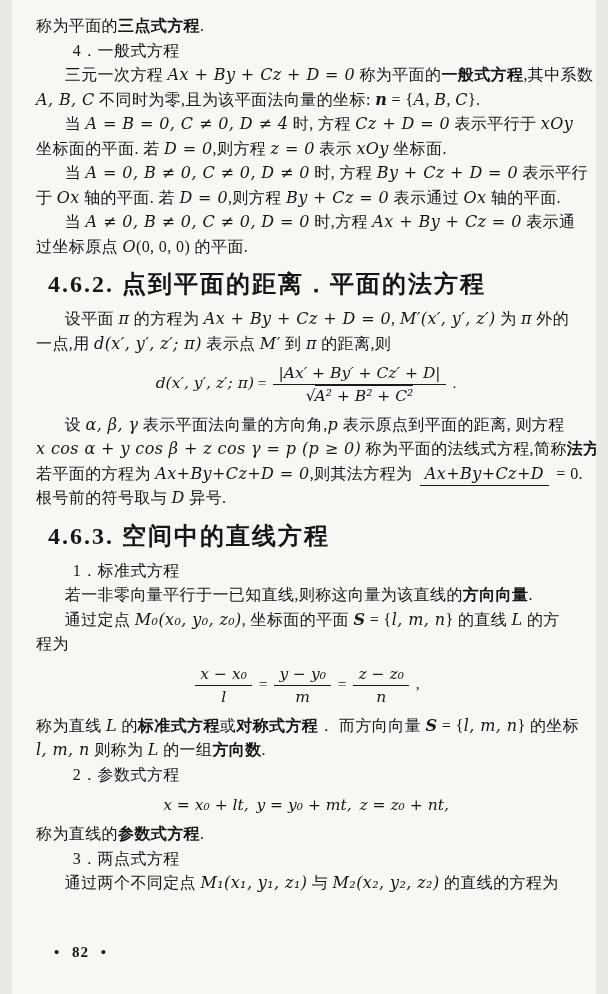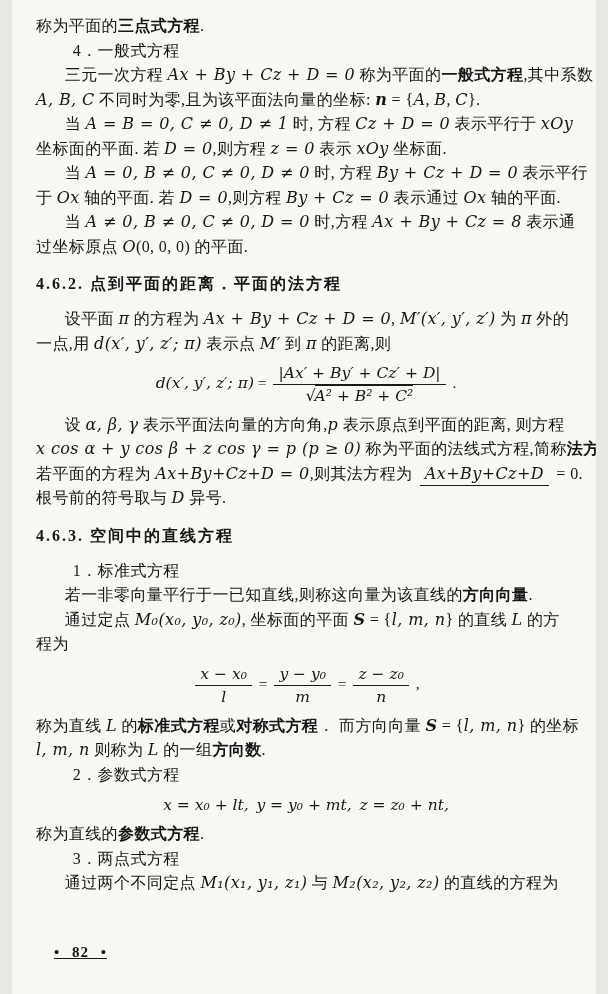--- a/index.html
+++ b/index.html
@@ -20,25 +20,25 @@
   .content{width:100%;}
   .para{
     font-size:16px;
     line-height:24.5px;
     letter-spacing:0.4px;
     white-space:nowrap;
   }
   .ind1{text-indent:1.8em;}
   .ind2{text-indent:2.3em;}
   .head{
-    font-size:16px;
+    font-size:24px;
     font-weight:700;
     letter-spacing:2px;
     line-height:26px;
-    margin:12px 0 10px;
+    margin:12px 12px 10px;
     white-space:nowrap;
   }
   .form{
     text-align:center;
     font-size:15.5px;
     line-height:22px;
     margin:7px 0 6px;
     white-space:nowrap;
   }
   .b{font-weight:700;}
@@ -56,37 +56,36 @@
   .sqrt{white-space:nowrap;}
   .sqrt .sign{margin-right:-1px;}
   .sqrt .rad{border-top:1.4px solid #1a1a1a;padding-top:1px;}
   .footer{
     position:absolute;
     left:42px;top:944px;
     font-size:15px;
     font-weight:700;
     word-spacing:7px;
     letter-spacing:1px;
-    text-decoration:underline;
   }
 </style>
 </head>
 <body>
 
 <div class="page">
   <main class="content">
       <div class="para"><span>称为平面的</span><span class="b">三点式方程</span><span>.</span></div>
       <div class="para ind2"><span>4．一般式方程</span></div>
       <div class="para ind1"><span>三元一次方程 </span><span class="i">Ax + By + Cz + D = 0</span><span> 称为平面的</span><span class="b">一般式方程</span><span>,其中系数</span></div>
       <div class="para"><span class="i">A, B, C</span><span> 不同时为零,且为该平面法向量的坐标: </span><span class="b i">n</span><span> = {</span><span class="i">A</span><span>, </span><span class="i">B</span><span>, </span><span class="i">C</span><span>}.</span></div>
-      <div class="para ind1"><span>当 </span><span class="i">A = B = 0, C ≠ 0, D ≠ 1</span><span> 时, 方程 </span><span class="i">Cz + D = 0</span><span> 表示平行于 </span><span class="i">xOy</span></div>
+      <div class="para ind1"><span>当 </span><span class="i">A = B = 0, C ≠ 0, D ≠ 4</span><span> 时, 方程 </span><span class="i">Cz + D = 0</span><span> 表示平行于 </span><span class="i">xOy</span></div>
       <div class="para"><span>坐标面的平面. 若 </span><span class="i">D = 0</span><span>,则方程 </span><span class="i">z = 0</span><span> 表示 </span><span class="i">xOy</span><span> 坐标面.</span></div>
       <div class="para ind1"><span>当 </span><span class="i">A = 0, B ≠ 0, C ≠ 0, D ≠ 0</span><span> 时, 方程 </span><span class="i">By + Cz + D = 0</span><span> 表示平行</span></div>
       <div class="para"><span>于 </span><span class="i">Ox</span><span> 轴的平面. 若 </span><span class="i">D = 0</span><span>,则方程 </span><span class="i">By + Cz = 0</span><span> 表示通过 </span><span class="i">Ox</span><span> 轴的平面.</span></div>
-      <div class="para ind1"><span>当 </span><span class="i">A ≠ 0, B ≠ 0, C ≠ 0, D = 0</span><span> 时,方程 </span><span class="i">Ax + By + Cz = 8</span><span> 表示通</span></div>
+      <div class="para ind1"><span>当 </span><span class="i">A ≠ 0, B ≠ 0, C ≠ 0, D = 0</span><span> 时,方程 </span><span class="i">Ax + By + Cz = 0</span><span> 表示通</span></div>
       <div class="para"><span>过坐标原点 </span><span class="i">O</span><span>(0, 0, 0) 的平面.</span></div>
       <div class="head"><span>4.6.2. 点到平面的距离．平面的法方程</span></div>
       <div class="para ind1"><span>设平面 </span><span class="i">π</span><span> 的方程为 </span><span class="i">Ax + By + Cz + D = 0</span><span>, </span><span class="i">M′(x′, y′, z′)</span><span> 为 </span><span class="i">π</span><span> 外的</span></div>
       <div class="para"><span>一点,用 </span><span class="i">d(x′, y′, z′; π)</span><span> 表示点 </span><span class="i">M′</span><span> 到 </span><span class="i">π</span><span> 的距离,则</span></div>
       <div class="form"><span class="i">d(x′, y′, z′; π)</span><span> = </span><span class="frac"><span class="num"><span class="i">|Ax′ + By′ + Cz′ + D|</span></span><span class="den"><span class="sqrt"><span class="sign i">√</span><span class="rad"><span class="i">A² + B² + C²</span></span></span></span></span><span> .</span></div>
       <div class="para ind1"><span>设 </span><span class="i">α, β, γ</span><span> 表示平面法向量的方向角,</span><span class="i">p</span><span> 表示原点到平面的距离, 则方程</span></div>
       <div class="para"><span class="i">x cos α + y cos β + z cos γ = p (p ≥ 0)</span><span> 称为平面的法线式方程,简称</span><span class="b">法方程</span><span>.</span></div>
       <div class="para"><span>若平面的方程为 </span><span class="i">Ax+By+Cz+D = 0</span><span>,则其法方程为 </span><span class="frac"><span class="num"><span class="i">Ax+By+Cz+D</span></span></span><span> = 0.</span></div>
       <div class="para"><span>根号前的符号取与 </span><span class="i">D</span><span> 异号.</span></div>
       <div class="head"><span>4.6.3. 空间中的直线方程</span></div>

